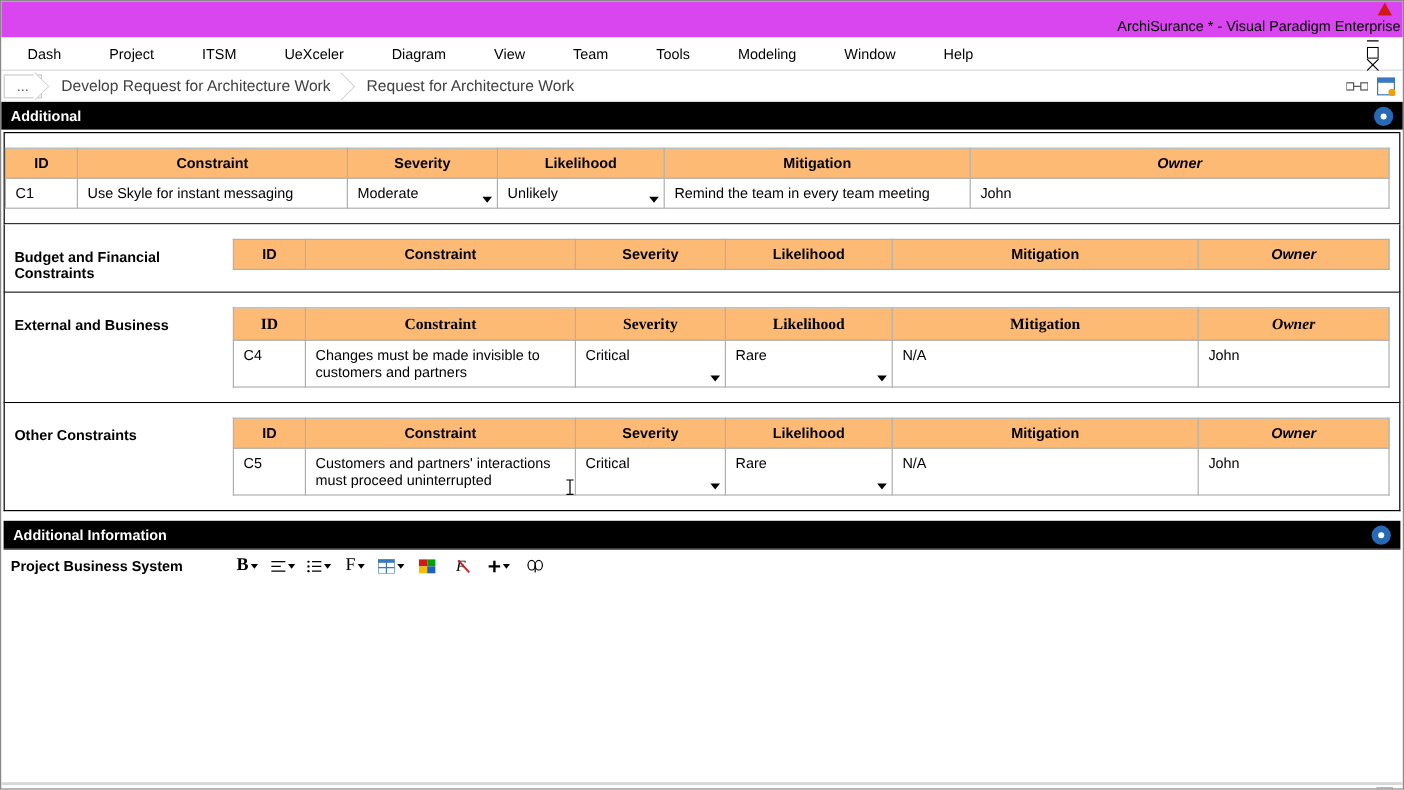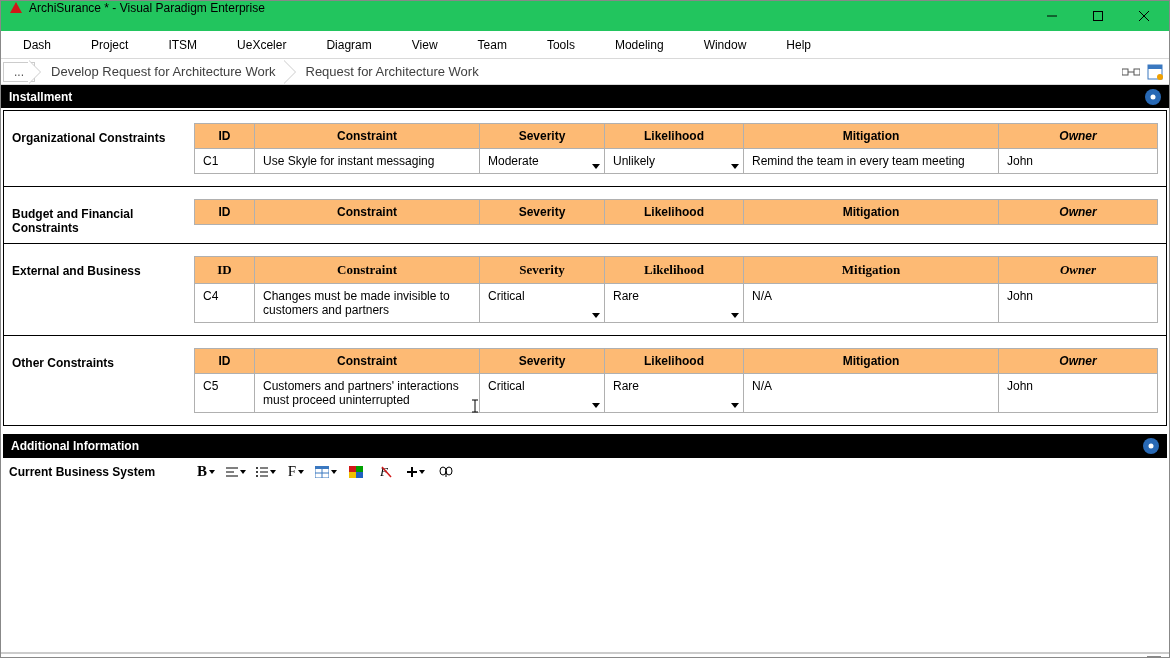--- a/index.html
+++ b/index.html
@@ -10,23 +10,24 @@
     color: #000;
     width: 1170px;
     height: 658px;
     overflow: hidden;
     border: 1px solid #888;
   }
   
   .titlebar {
     height: 30px;
     display: flex;
-    align-items: flex-start;
+    align-items: flex-end;
     padding: 0 2px 0 8px;
-    background: #22c55e;
+    background: #d946ef;
+    flex-direction: column;
   }
   .titlebar .app-icon {
     width: 14px; height: 14px;
     margin-right: 6px;
     display: inline-block;
   }
   .titlebar .title { flex: 1; font-size: 12px; }
   .win-btn {
     width: 46px; height: 30px;
     display: flex; align-items: center; justify-content: center;
@@ -272,33 +273,32 @@
   <div class="toolbar-icon">
     <svg width="16" height="16">
         <rect x="1" y="1" width="14" height="14" fill="none" stroke="#3a78c0"></rect>
         <rect x="1" y="1" width="14" height="4" fill="#3a78c0"></rect>
         <circle cx="13" cy="13" r="3" fill="#f0a000"></circle>
       </svg>
   </div>
 </div>
 
 <div class="section-bar">
-  <span>Installment</span>
+  <span>Additional</span>
   <span class="spacer"></span>
   <span class="pin">
     <svg width="8" height="8">
         <circle cx="4" cy="4" r="2.5" fill="#fff"></circle>
       </svg>
   </span>
 </div>
 
 <div class="content">
   <div id="groups-container">
       <div class="group" style="border-top: 1px solid rgb(0, 0, 0); margin-top: 2px;">
-        <div class="group-label">Organizational Constraints</div>
         <div class="group-body">
           <table class="c-table">
             <thead>
               <tr>
                 <th class="col-id">ID</th>
                 <th class="col-con">Constraint</th>
                 <th class="col-sev">Severity</th>
                 <th class="col-like">Likelihood</th>
                 <th class="col-mit">Mitigation</th>
                 <th class="col-own">Owner</th>
@@ -396,21 +396,21 @@
     <span>Additional Information</span>
     <span class="spacer"></span>
     <span class="pin">
       <svg width="8" height="8">
           <circle cx="4" cy="4" r="2.5" fill="#fff"></circle>
         </svg>
     </span>
   </div>
 
   <div class="format-row">
-    <span class="sys-label">Current Business System</span>
+    <span class="sys-label">Project Business System</span>
     <div class="fmt-btn">
         <b>B</b>
         <span class="mini-caret"></span>
       </div>
     <div class="fmt-btn">
       <svg width="12" height="10">
           <line x1="0" y1="1" x2="12" y2="1" stroke="#000"></line>
           <line x1="0" y1="5" x2="8" y2="5" stroke="#000"></line>
           <line x1="0" y1="9" x2="12" y2="9" stroke="#000"></line>
         </svg>

